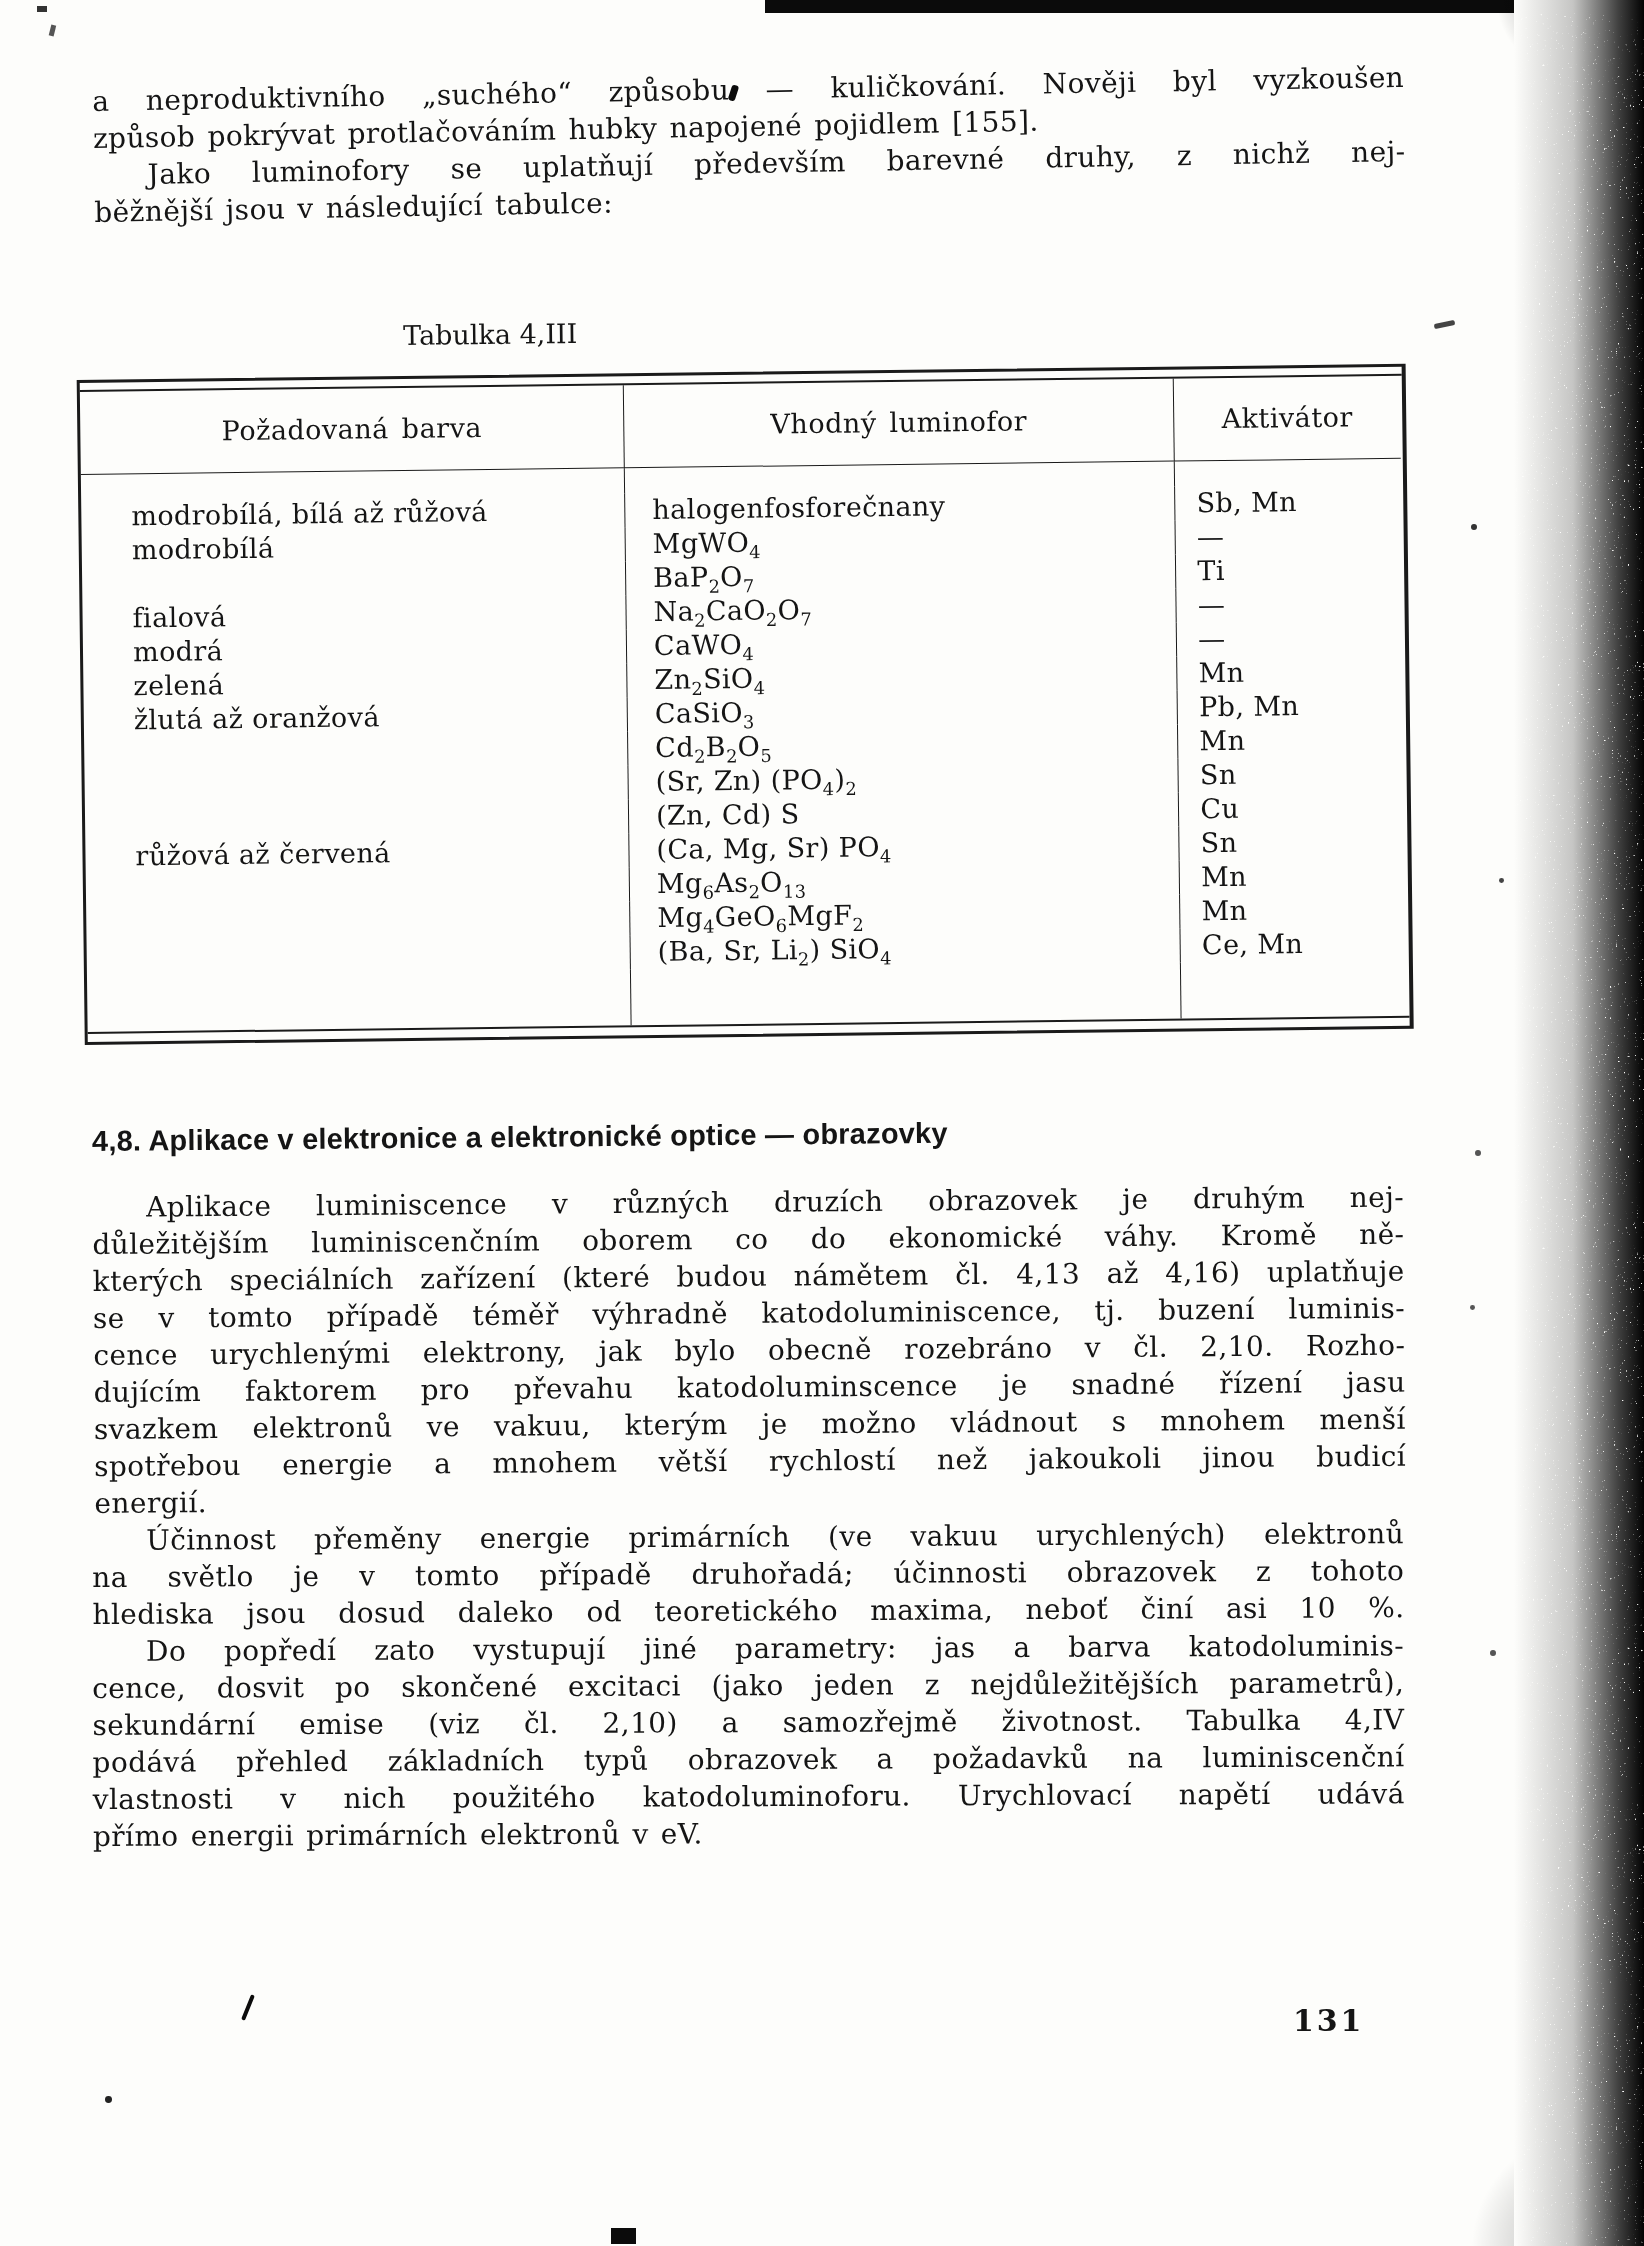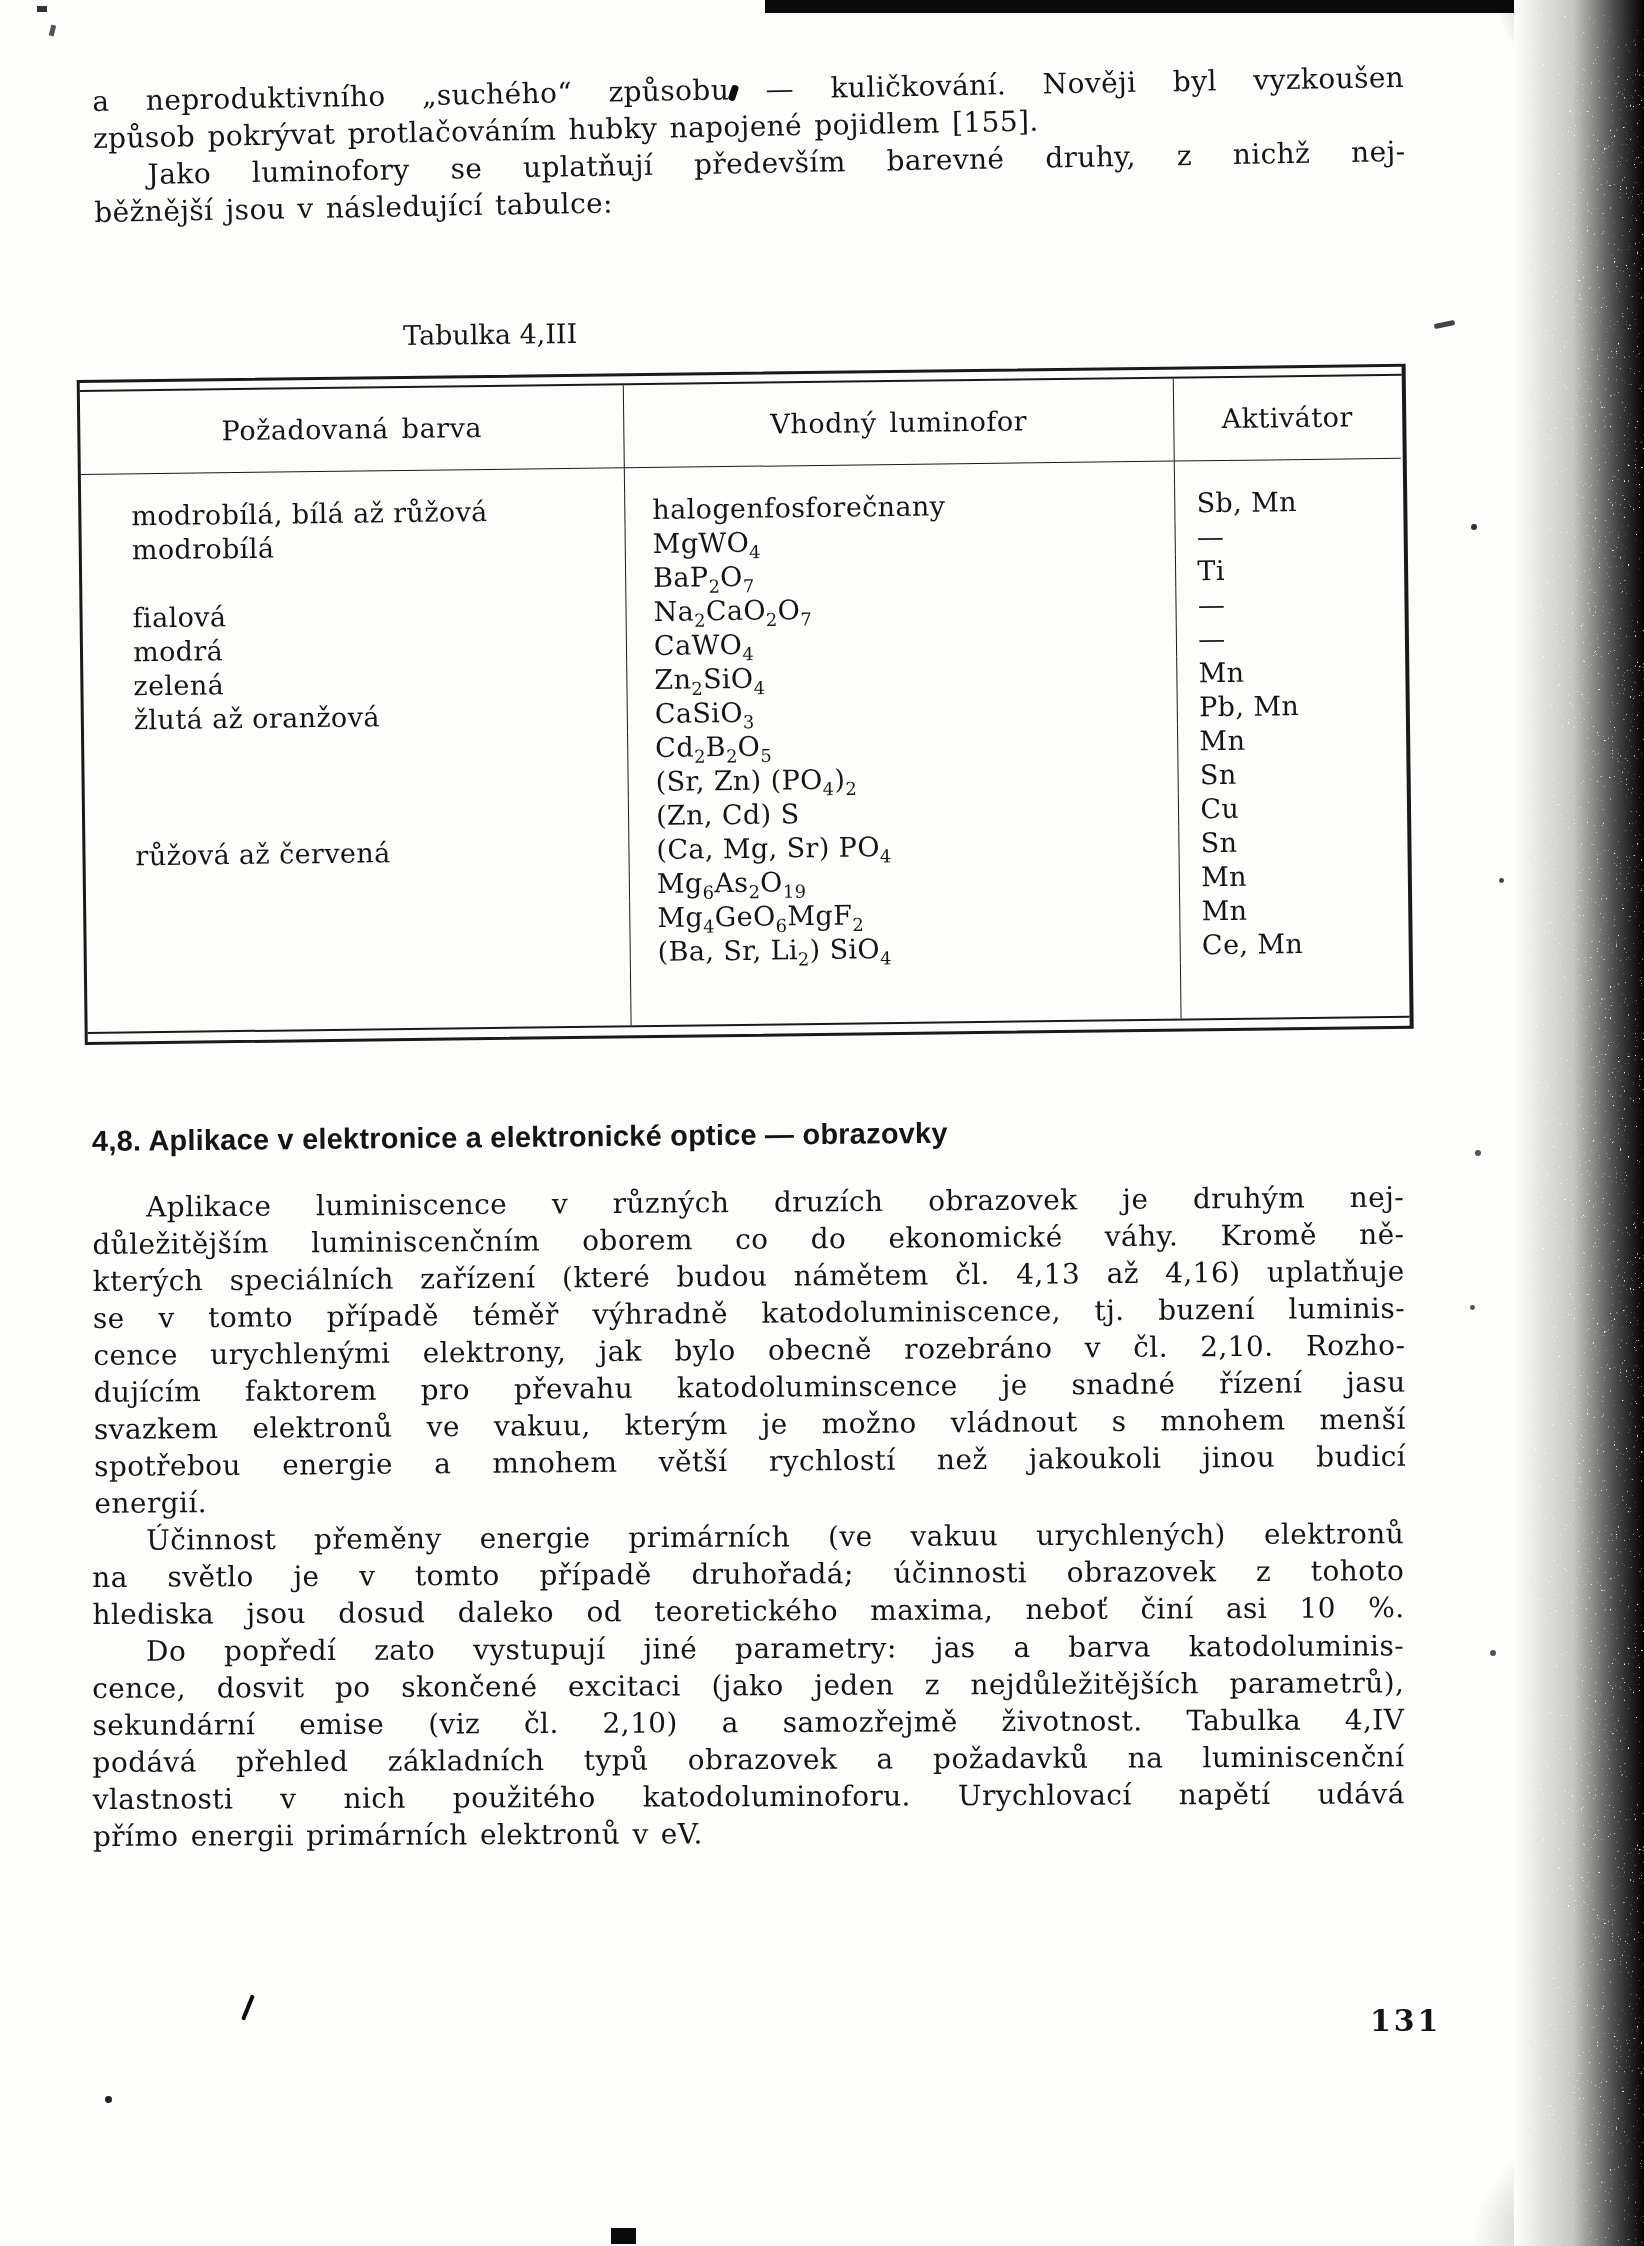--- a/index.html
+++ b/index.html
@@ -66,21 +66,21 @@
     transform-origin: 0 50%;
     white-space: nowrap;
   }
 
   .para { transform-origin: 0 0; }
   .p1 { margin-top: 31px; transform: rotate(-0.45deg); }
   .p2 { transform: rotate(-0.3deg); }
   .p3 { transform: rotate(-0.25deg); }
 
   .pageno {
-    position: absolute; left: 1370px; top: 2003px;
+    position: absolute; left: 1293px; top: 2003px;
     font-size: 30px; font-weight: bold; letter-spacing: 2.9px;
   }
 
   .art { position: absolute; background: #0b0b0b; }
   .smudge { position: absolute; pointer-events: none; }
   .edge-grain { position: absolute; top: 0; right: 0; pointer-events: none; }
 </style>
 </head>
 <body>
 
@@ -146,21 +146,21 @@
 
           <div class="bc c1"></div>
           <div class="bc c2 vln">(Zn, Cd) S</div>
           <div class="bc c3 vln">Cu</div>
 
           <div class="bc c1">růžová až červená</div>
           <div class="bc c2 vln">(Ca, Mg, Sr) PO<sub>4</sub></div>
           <div class="bc c3 vln">Sn</div>
 
           <div class="bc c1"></div>
-          <div class="bc c2 vln">Mg<sub>6</sub>As<sub>2</sub>O<sub>19</sub></div>
+          <div class="bc c2 vln">Mg<sub>6</sub>As<sub>2</sub>O<sub>13</sub></div>
           <div class="bc c3 vln">Mn</div>
 
           <div class="bc c1"></div>
           <div class="bc c2 vln">Mg<sub>4</sub>GeO<sub>6</sub>MgF<sub>2</sub></div>
           <div class="bc c3 vln">Mn</div>
 
           <div class="bc c1"></div>
           <div class="bc c2 vln">(Ba, Sr, Li<sub>2</sub>) SiO<sub>4</sub></div>
           <div class="bc c3 vln">Ce, Mn</div>
 

